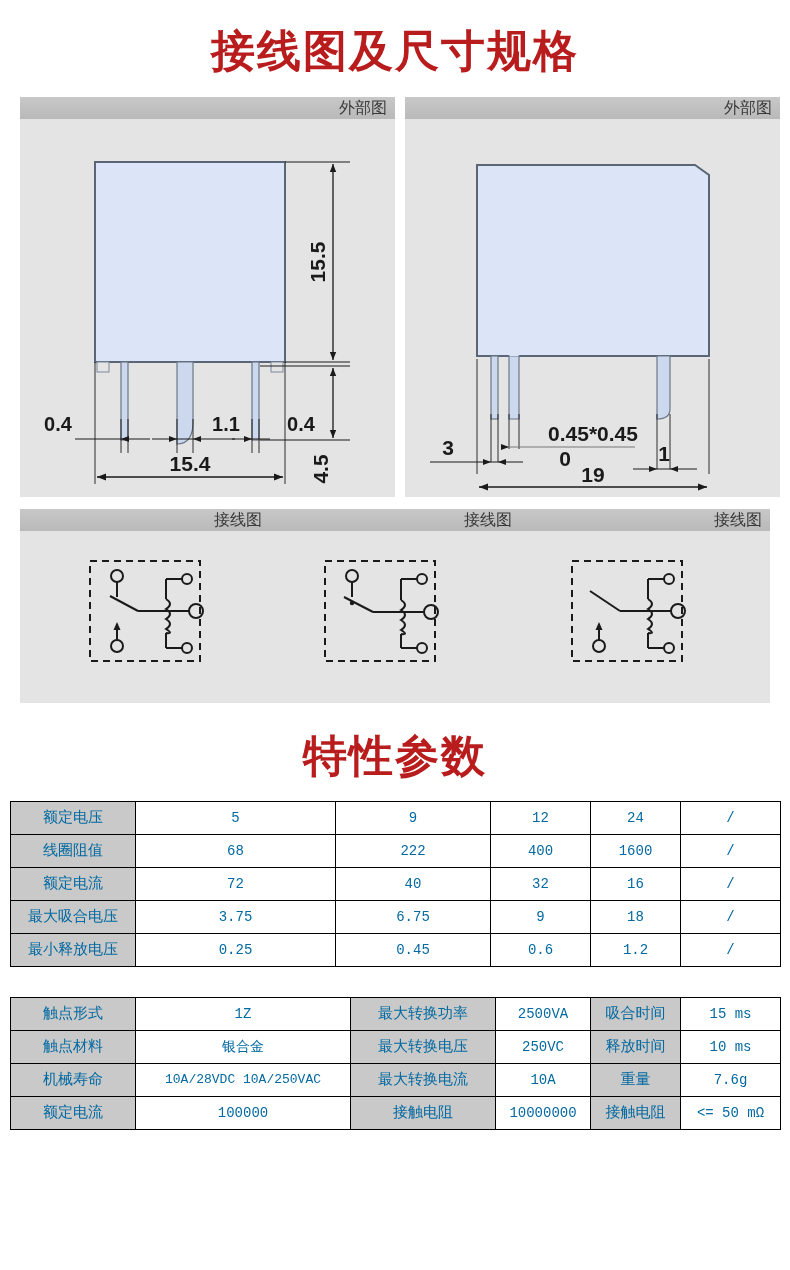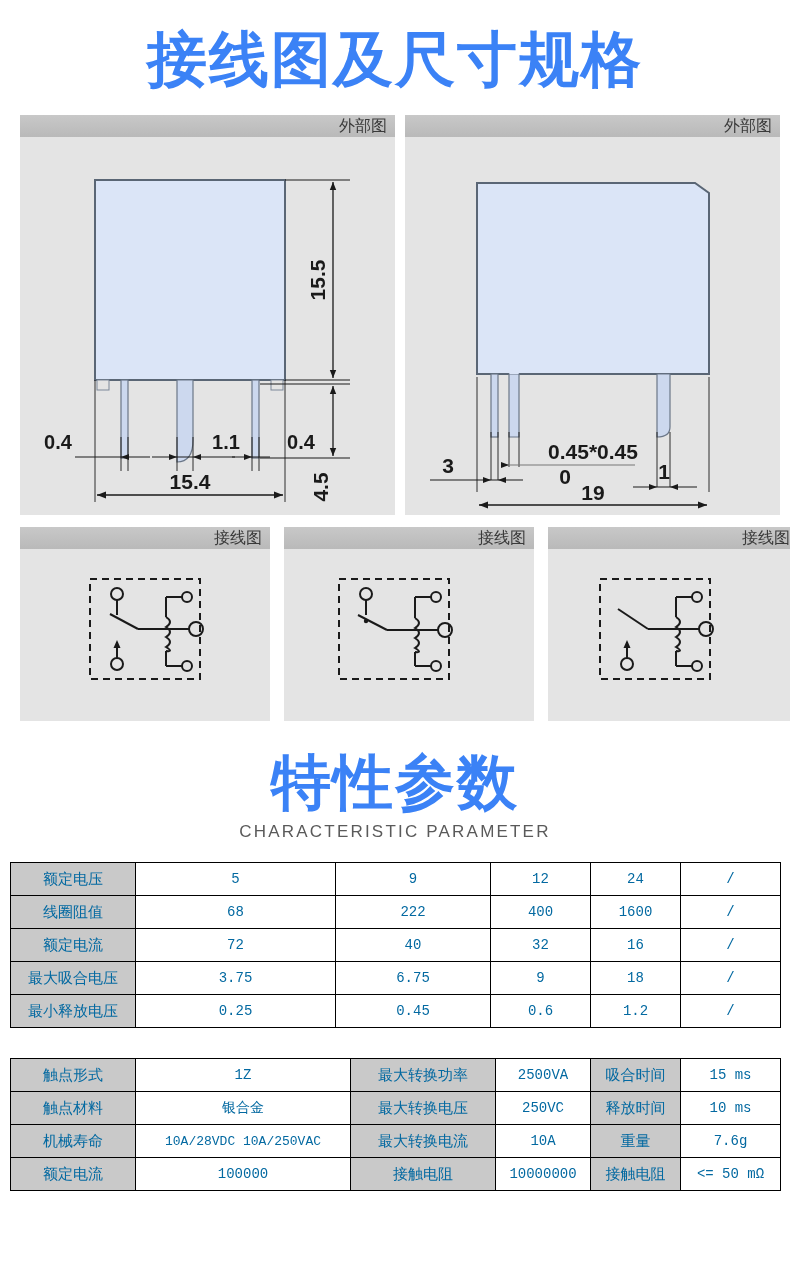--- a/index.html
+++ b/index.html
@@ -9,23 +9,23 @@
     height: 1270px;
     background: #ffffff;
     font-family: "Liberation Sans", "DejaVu Sans", sans-serif;
     color: #333;
     overflow: hidden;
   }
 
   
   .section-head { text-align:center; }
   .head-cn {
-    font-size: 60px;
+    font-size: 44px;
     font-weight: 700;
-    color: #3b82f6;
+    color: #b91c1c;
     letter-spacing: 2px;
     line-height: 1.12;
   }
   .head-en {
     font-size: 17px;
     font-weight: 400;
     color: #5a5a5a;
     letter-spacing: 2.2px;
     margin-top: 6px;
   }
@@ -44,21 +44,21 @@
   }
   .panel-bar-label { font-size: 16px; color:#3a3a3a; font-weight:500; }
   .panel-body { position:relative; }
   .panel-svg { display:block; }
 
   .outer-panel { width: 375px; }
   .outer-panel .panel-body { height: 378px; }
   .wire-panel { width: 250px; }
   .wire-panel .panel-body { height: 172px; }
 
-  .wire-row { display:flex; gap:14px; padding: 0 20px; margin-top: 12px; }
+  .wire-row { display:flex; gap:0; padding: 0 20px; margin-top: 12px; }
 
   
   .tbl-wrap { padding: 0 10px; }
   table.spec {
     border-collapse: collapse;
     width: 770px;
     table-layout: fixed;
     font-family: "Liberation Mono","DejaVu Sans Mono",monospace;
   }
   table.spec td {
@@ -279,21 +279,20 @@
         <circle cx="149" cy="117" r="5" fill="none" stroke="#1a1a1a" stroke-width="2"></circle>
         <line x1="128" y1="80" x2="152" y2="80" stroke="#1a1a1a" stroke-width="2"></line>
         <circle cx="158" cy="80" r="7" fill="none" stroke="#1a1a1a" stroke-width="2"></circle>
       </svg>
     </div>
   </div>
 </div>
 
 <div class="section-head" id="heading-char">
   <div class="head-cn">特性参数</div>
-  <div class="head-en">CHARACTERISTIC PARAMETER</div>
 </div>
 
 <div class="tbl-wrap">
   <table class="spec" id="table-coil">
     <colgroup>
       <col style="width:125px">
         <col style="width:200px">
         <col style="width:155px">
       <col style="width:100px">
         <col style="width:90px">

